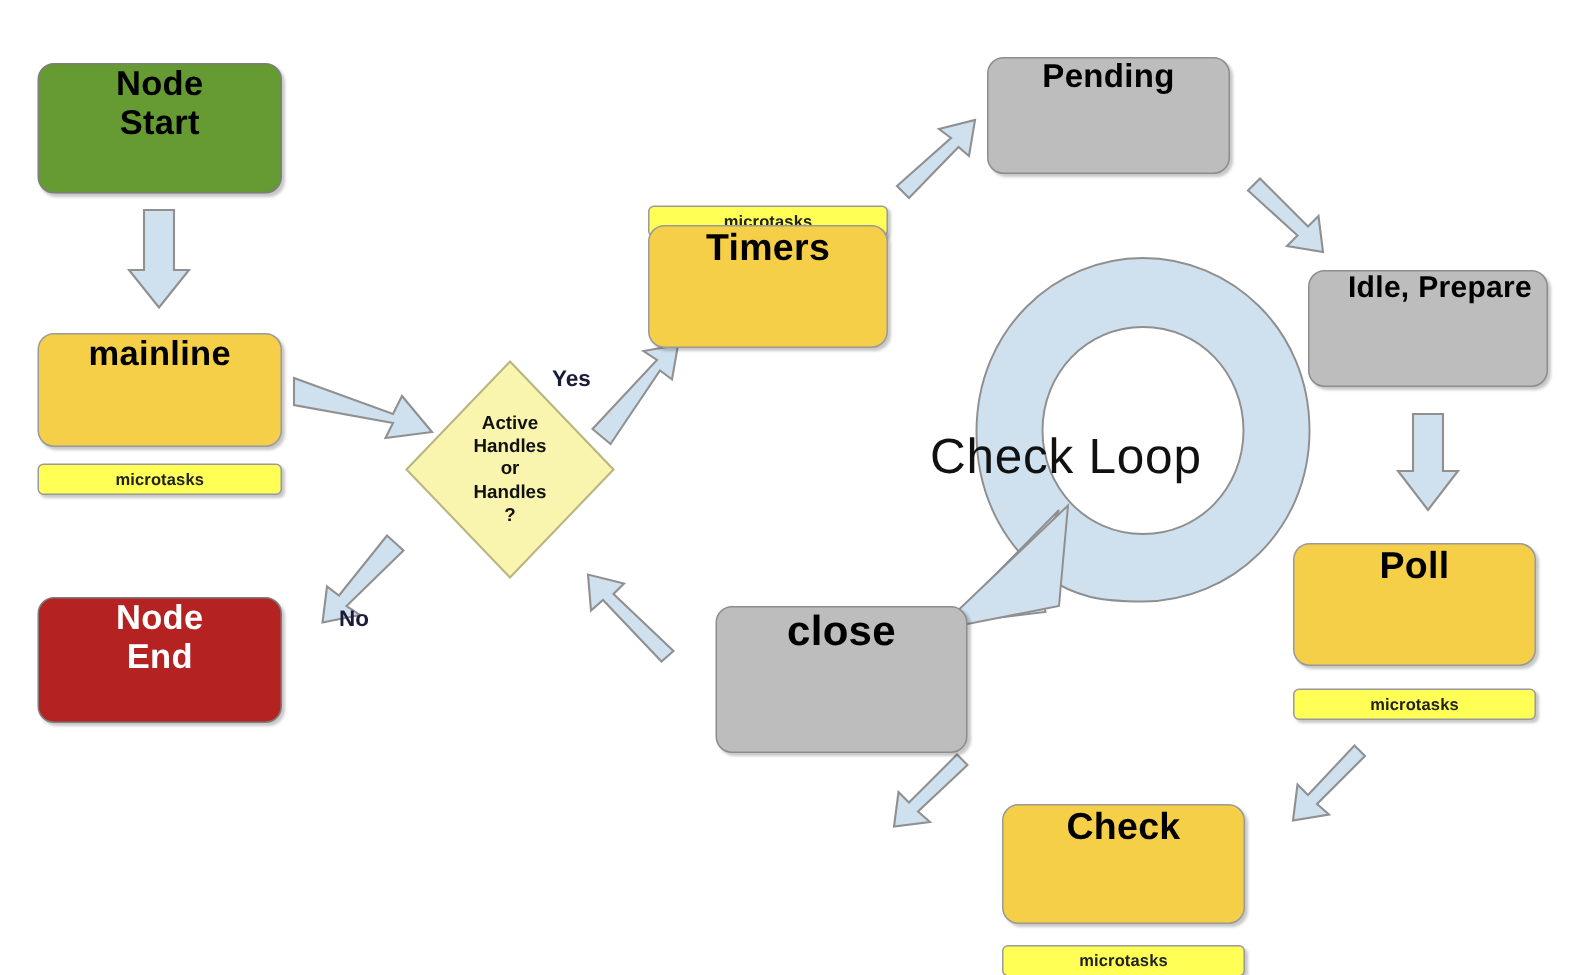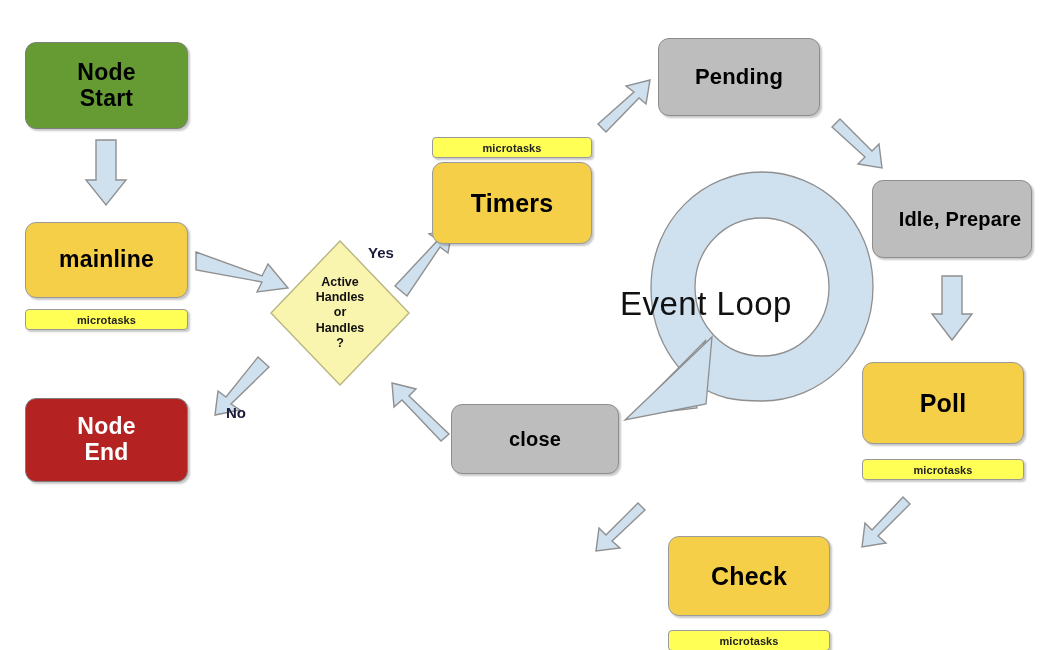--- a/index.html
+++ b/index.html
@@ -14,21 +14,21 @@
     background:#ffffff;
     overflow:hidden;
   }
   
   .node{
     position:absolute;
     box-sizing:border-box;
     border:1.5px solid #8a8a8a;
     border-radius:11px;
     display:flex;
-    align-items:center;
+    align-items:flex-start;
     justify-content:center;
     text-align:center;
     color:#000000;
     font-weight:bold;
     letter-spacing:.2px;
     box-shadow:2px 2px 2px rgba(0,0,0,.22);
     line-height:1.12;
   }
   .node.green{background:#669b33;border-color:#7d7d7d;}
   .node.red{background:#b52222;border-color:#7d7d7d;color:#ffffff;}
@@ -193,21 +193,21 @@
       <span>?</span>
     </div>
   </div>
 
   <div class="flabel" style="left:368px;top:244px;">Yes</div>
   <div class="flabel" style="left:226px;top:404px;">No</div>
 
   <div class="micro" style="left:432px;top:125px;width:160px;height:21px;">
     <span>microtasks</span>
   </div>
-  <div class="node gold" style="left:432px;top:150px;width:160px;height:82px;font-size:25px;margin-top:12px;">
+  <div class="node gold" style="left:432px;top:150px;width:160px;height:82px;font-size:25px;">
     <span>Timers</span>
   </div>
 
   <div class="node grey" style="left:658px;top:38px;width:162px;height:78px;font-size:22px;">
     <span>Pending</span>
   </div>
 
   <div class="node grey" style="left:872px;top:180px;width:160px;height:78px;font-size:20px;padding-left:16px;">
     <span>Idle, Prepare</span>
   </div>
@@ -219,19 +219,19 @@
     <span>microtasks</span>
   </div>
 
   <div class="node gold" style="left:668px;top:536px;width:162px;height:80px;font-size:25px;">
     <span>Check</span>
   </div>
   <div class="micro" style="left:668px;top:618px;width:162px;height:21px;">
     <span>microtasks</span>
   </div>
 
-  <div class="node grey" style="left:451px;top:404px;width:168px;height:70px;font-size:20px;">
+  <div class="node grey" style="left:477px;top:404px;width:168px;height:98px;font-size:28px;">
     <span>close</span>
   </div>
 
-  <div id="event-loop-text" style="left:620px;top:285px;">Event Loop</div>
+  <div id="event-loop-text" style="left:620px;top:285px;">Check Loop</div>
 
 </div>
 
 </body></html>

